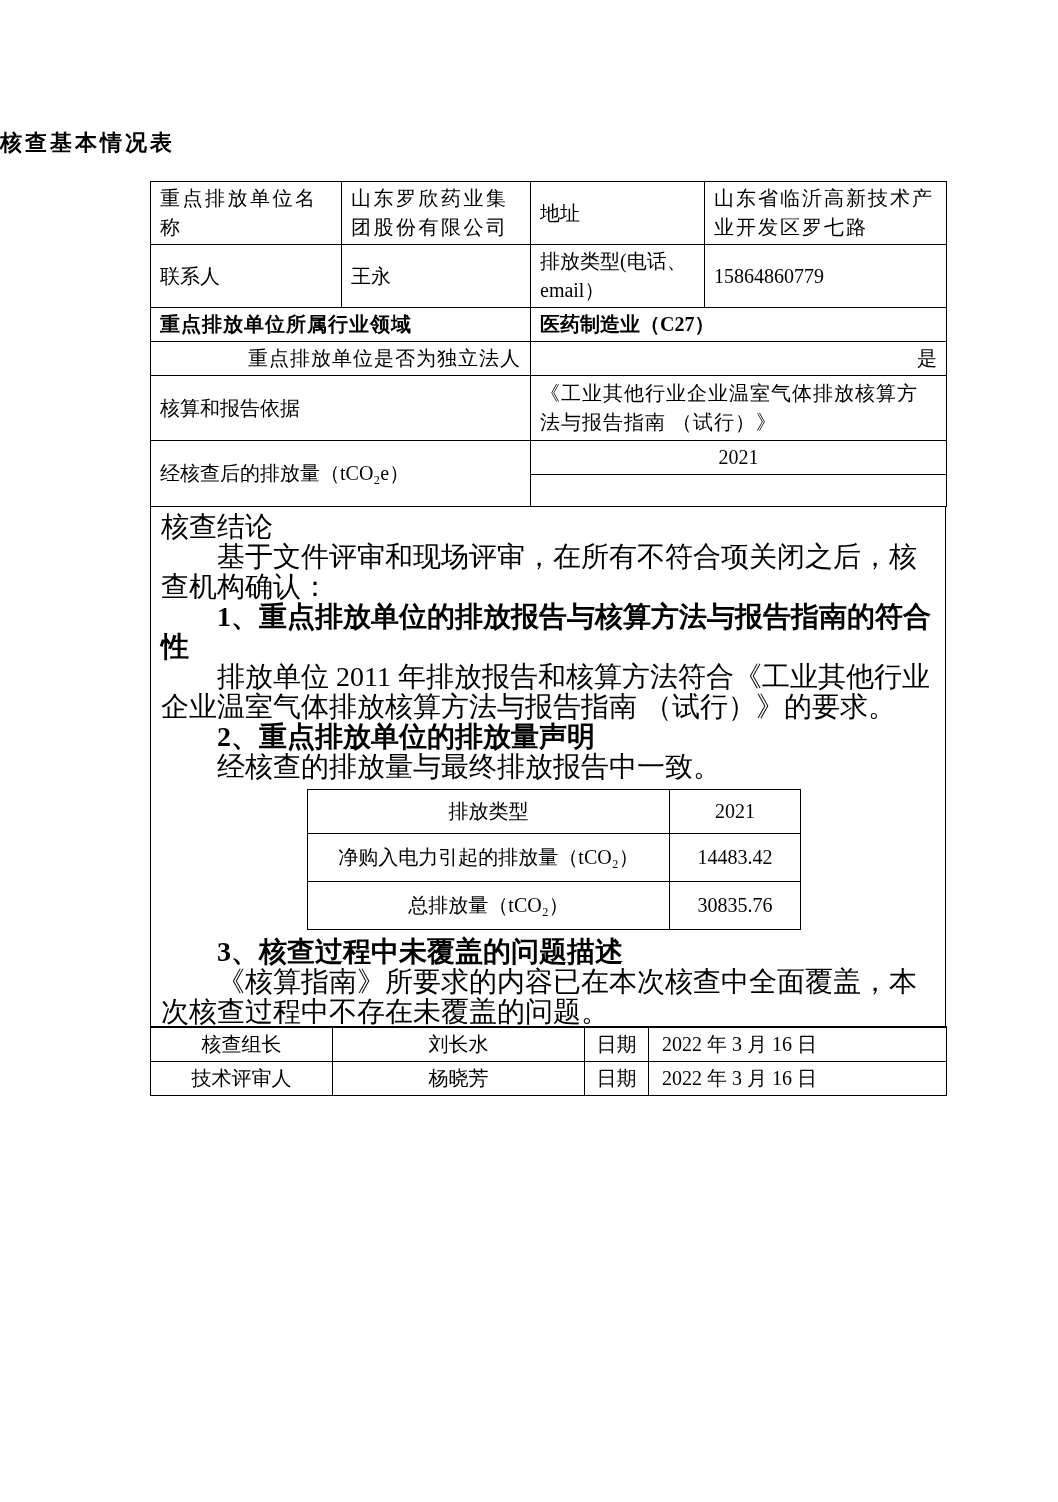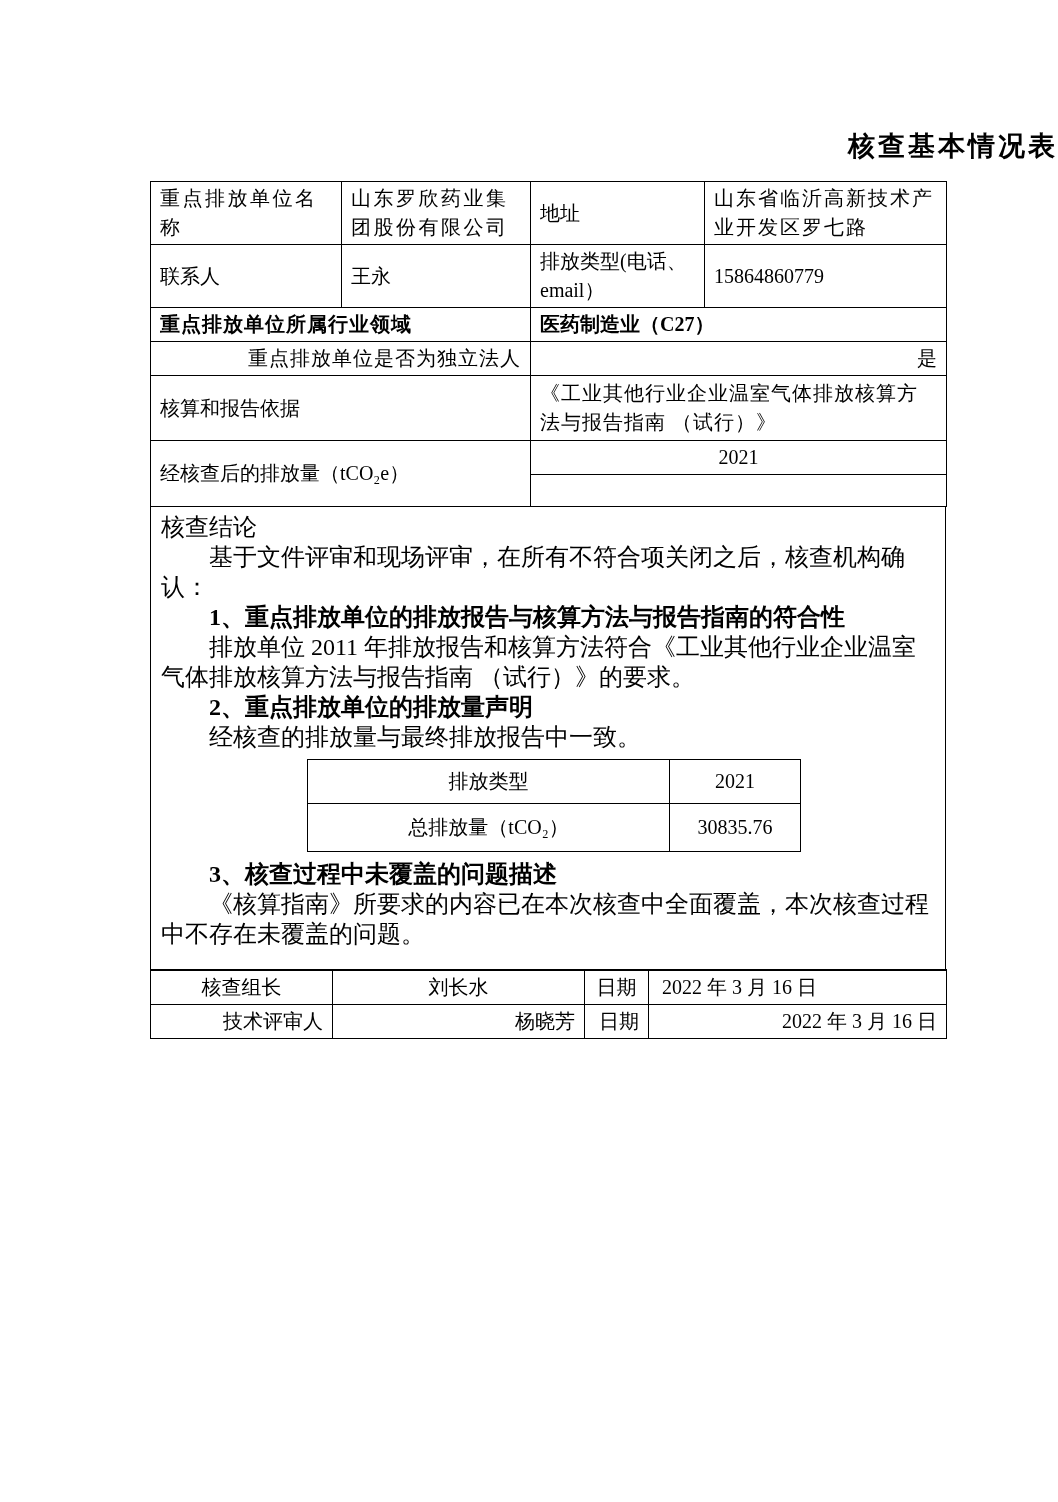--- a/index.html
+++ b/index.html
@@ -15,22 +15,22 @@
     height: 1502px;
     background: #ffffff;
     overflow: hidden;
   }
   .doc-title {
     position: absolute;
     top: 128px;
     left: 0;
     width: 100%;
     margin: 0;
-    text-align: right;
-    font-size: 27px;
+    text-align: left;
+    font-size: 22px;
     font-weight: bold;
     letter-spacing: 3px;
   }
   .tables-wrap {
     position: absolute;
     left: 150px;
     top: 181px;
     width: 796px;
   }
   table {
@@ -57,33 +57,33 @@
   .r3 td { height: 26px; font-weight: bold; }
   .r4 td { height: 25px; text-align: right; }
   .r5 td { height: 60px; }
   .r6a td { height: 27px; }
   .r6b td { height: 27px; }
   .bigcell {
     vertical-align: top;
     height: 458px;
     padding: 5px 10px 0 10px;
   }
-  .p { margin: 0; line-height: 30px; font-size: 24px; }
+  .p { margin: 0; line-height: 30px; font-size: 28px; }
   .indent { text-indent: 2em; }
   .bold { font-weight: bold; }
   .emis {
     width: 493px;
     margin: 7px 0 7px 146px;
   }
   .emis td { text-align: center; }
   .emis .ehead td { height: 39px; margin-left: 12px; }
   .emis .erow td { height: 43px; }
   .t3 .s1 td { height: 30px; }
   .t3 .s2 td { height: 26px; }
-  .t3 .s3 td { height: 27px; text-align: right; }
+  .t3 .s3 td { height: 27px; }
   .t3 .s4 td { height: 60px; }
   .datecell { text-align: left; padding-left: 13px; }
   .membercell { text-align: left; padding-left: 95px; letter-spacing: 1px; }
 </style>
 </head>
 <body>
 
 <div class="page">
 
   <h1 class="doc-title">核查基本情况表</h1>
@@ -147,20 +147,24 @@
               <colgroup>
                 <col style="width:362px">
                   <col style="width:131px">
               </colgroup>
               <tbody>
                 <tr class="ehead">
                   <td>排放类型</td>
                   <td>2021</td>
                 </tr>
                 <tr class="erow">
+                  <td>净购入电力引起的排放量（tCO₂）</td>
+                  <td>14483.42</td>
+                </tr>
+                <tr class="erow">
                   <td>总排放量（tCO₂）</td>
                   <td>30835.76</td>
                 </tr>
               </tbody>
             </table>
 
             <p class="p indent bold">3、核查过程中未覆盖的问题描述</p>
             <p class="p indent">《核算指南》所要求的内容已在本次核查中全面覆盖，本次核查过程中不存在未覆盖的问题。</p>
           </td>
         </tr>

